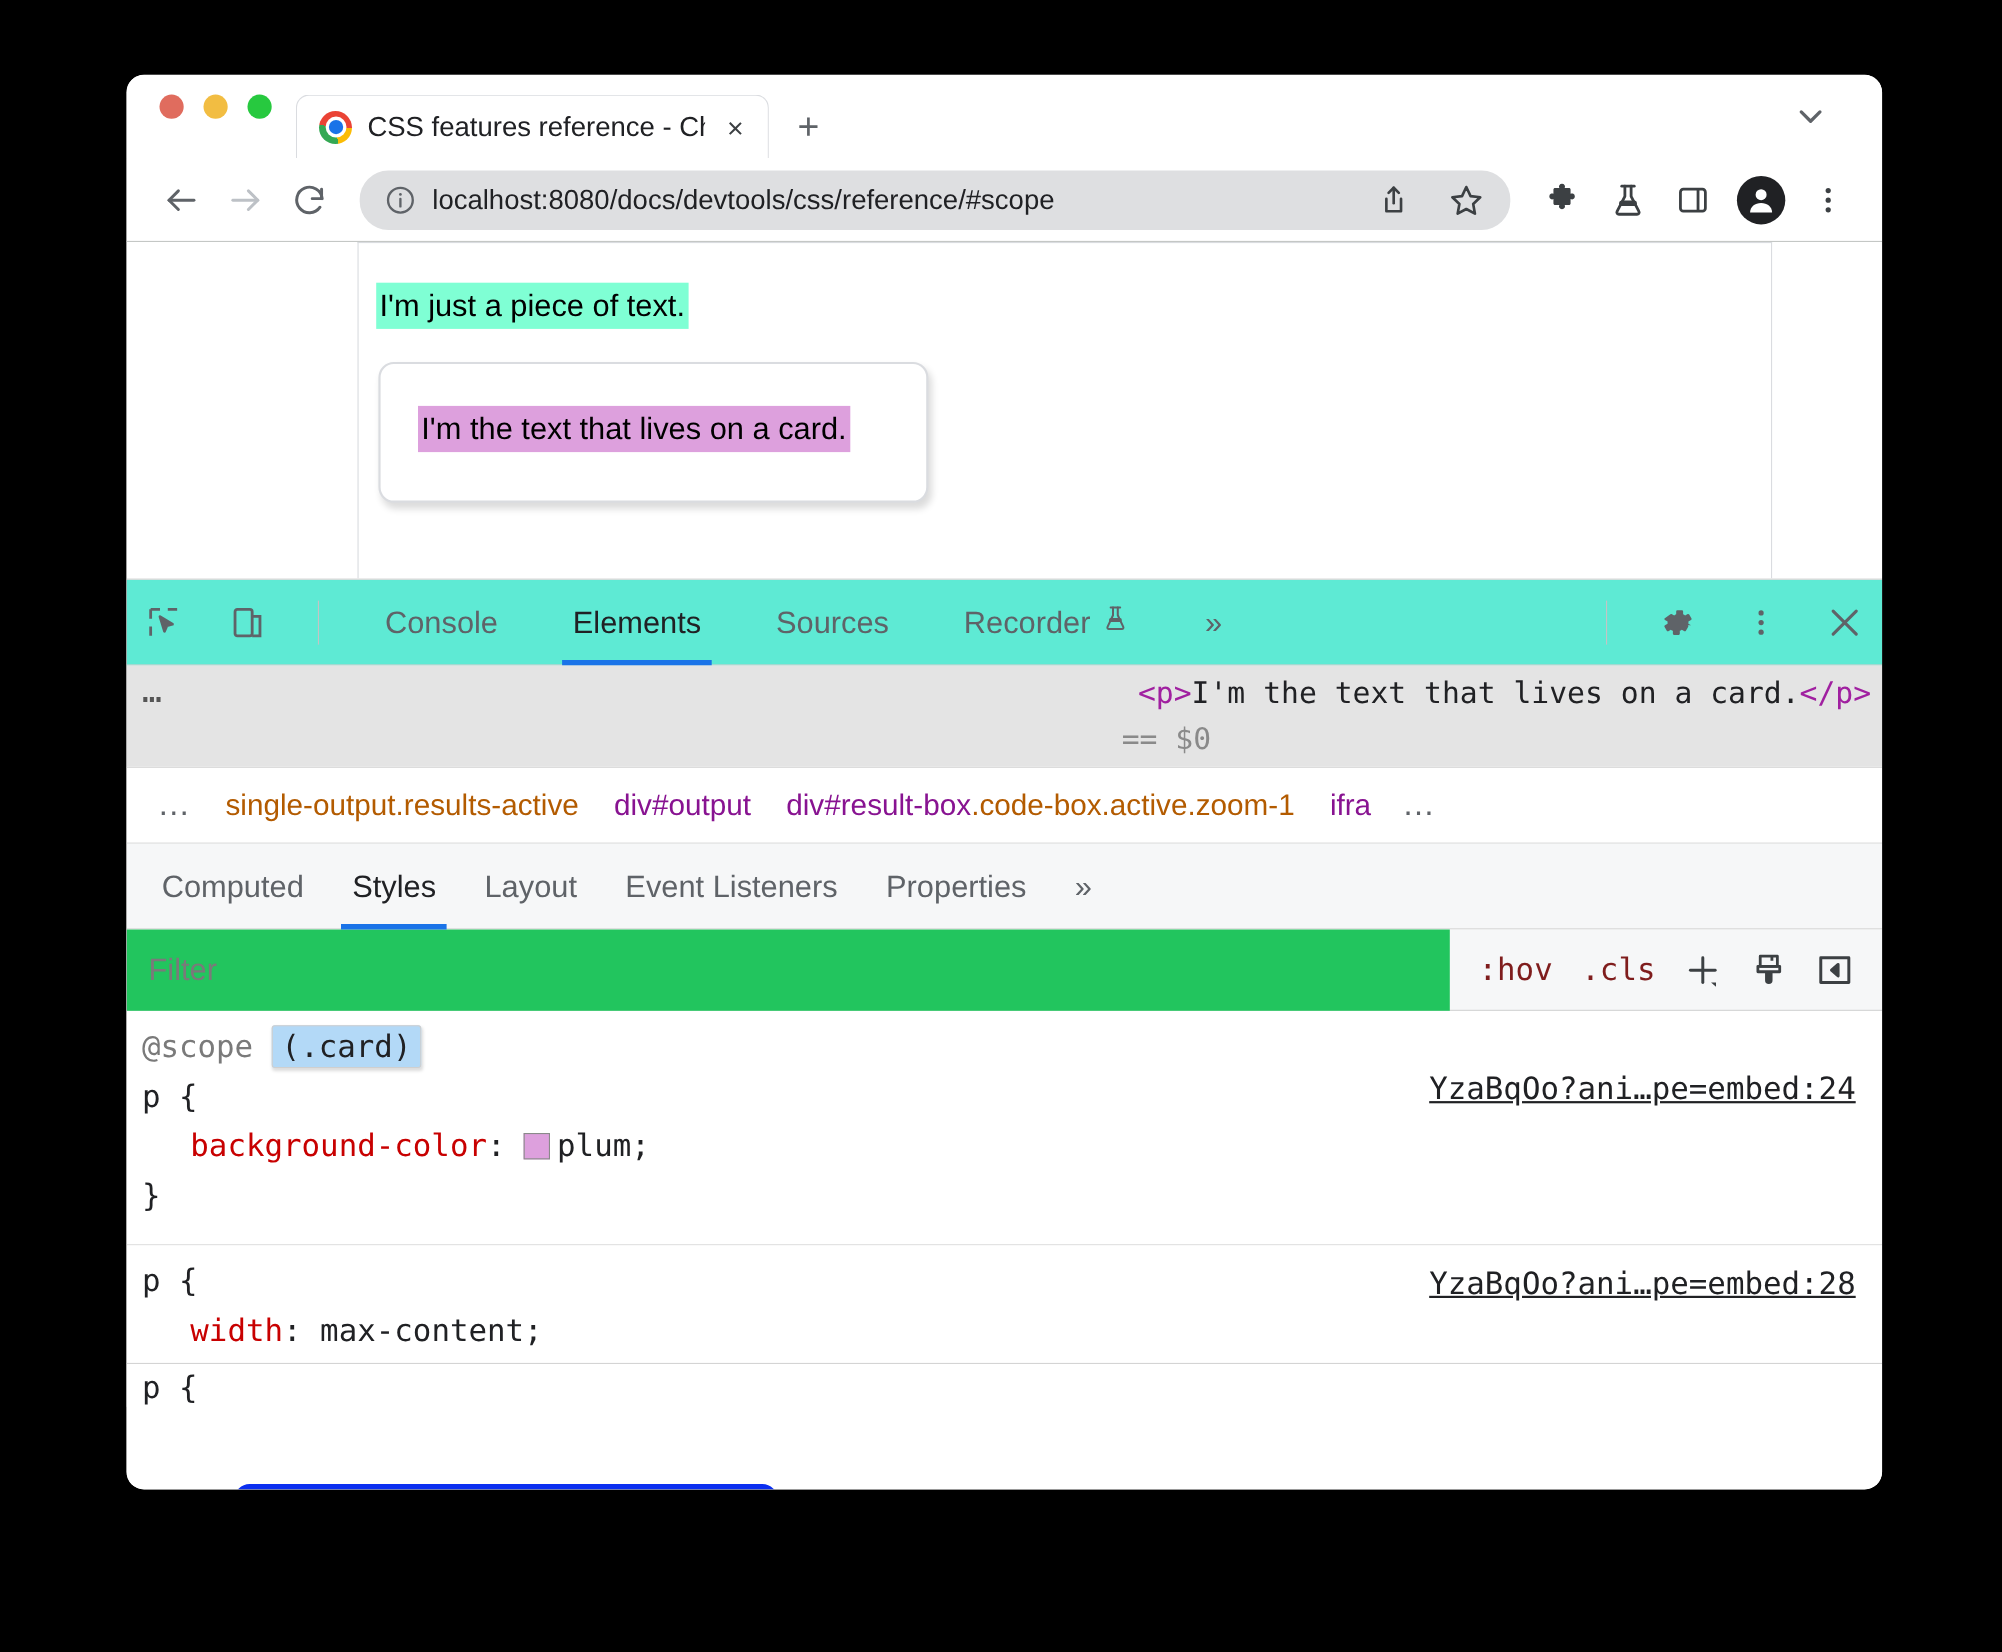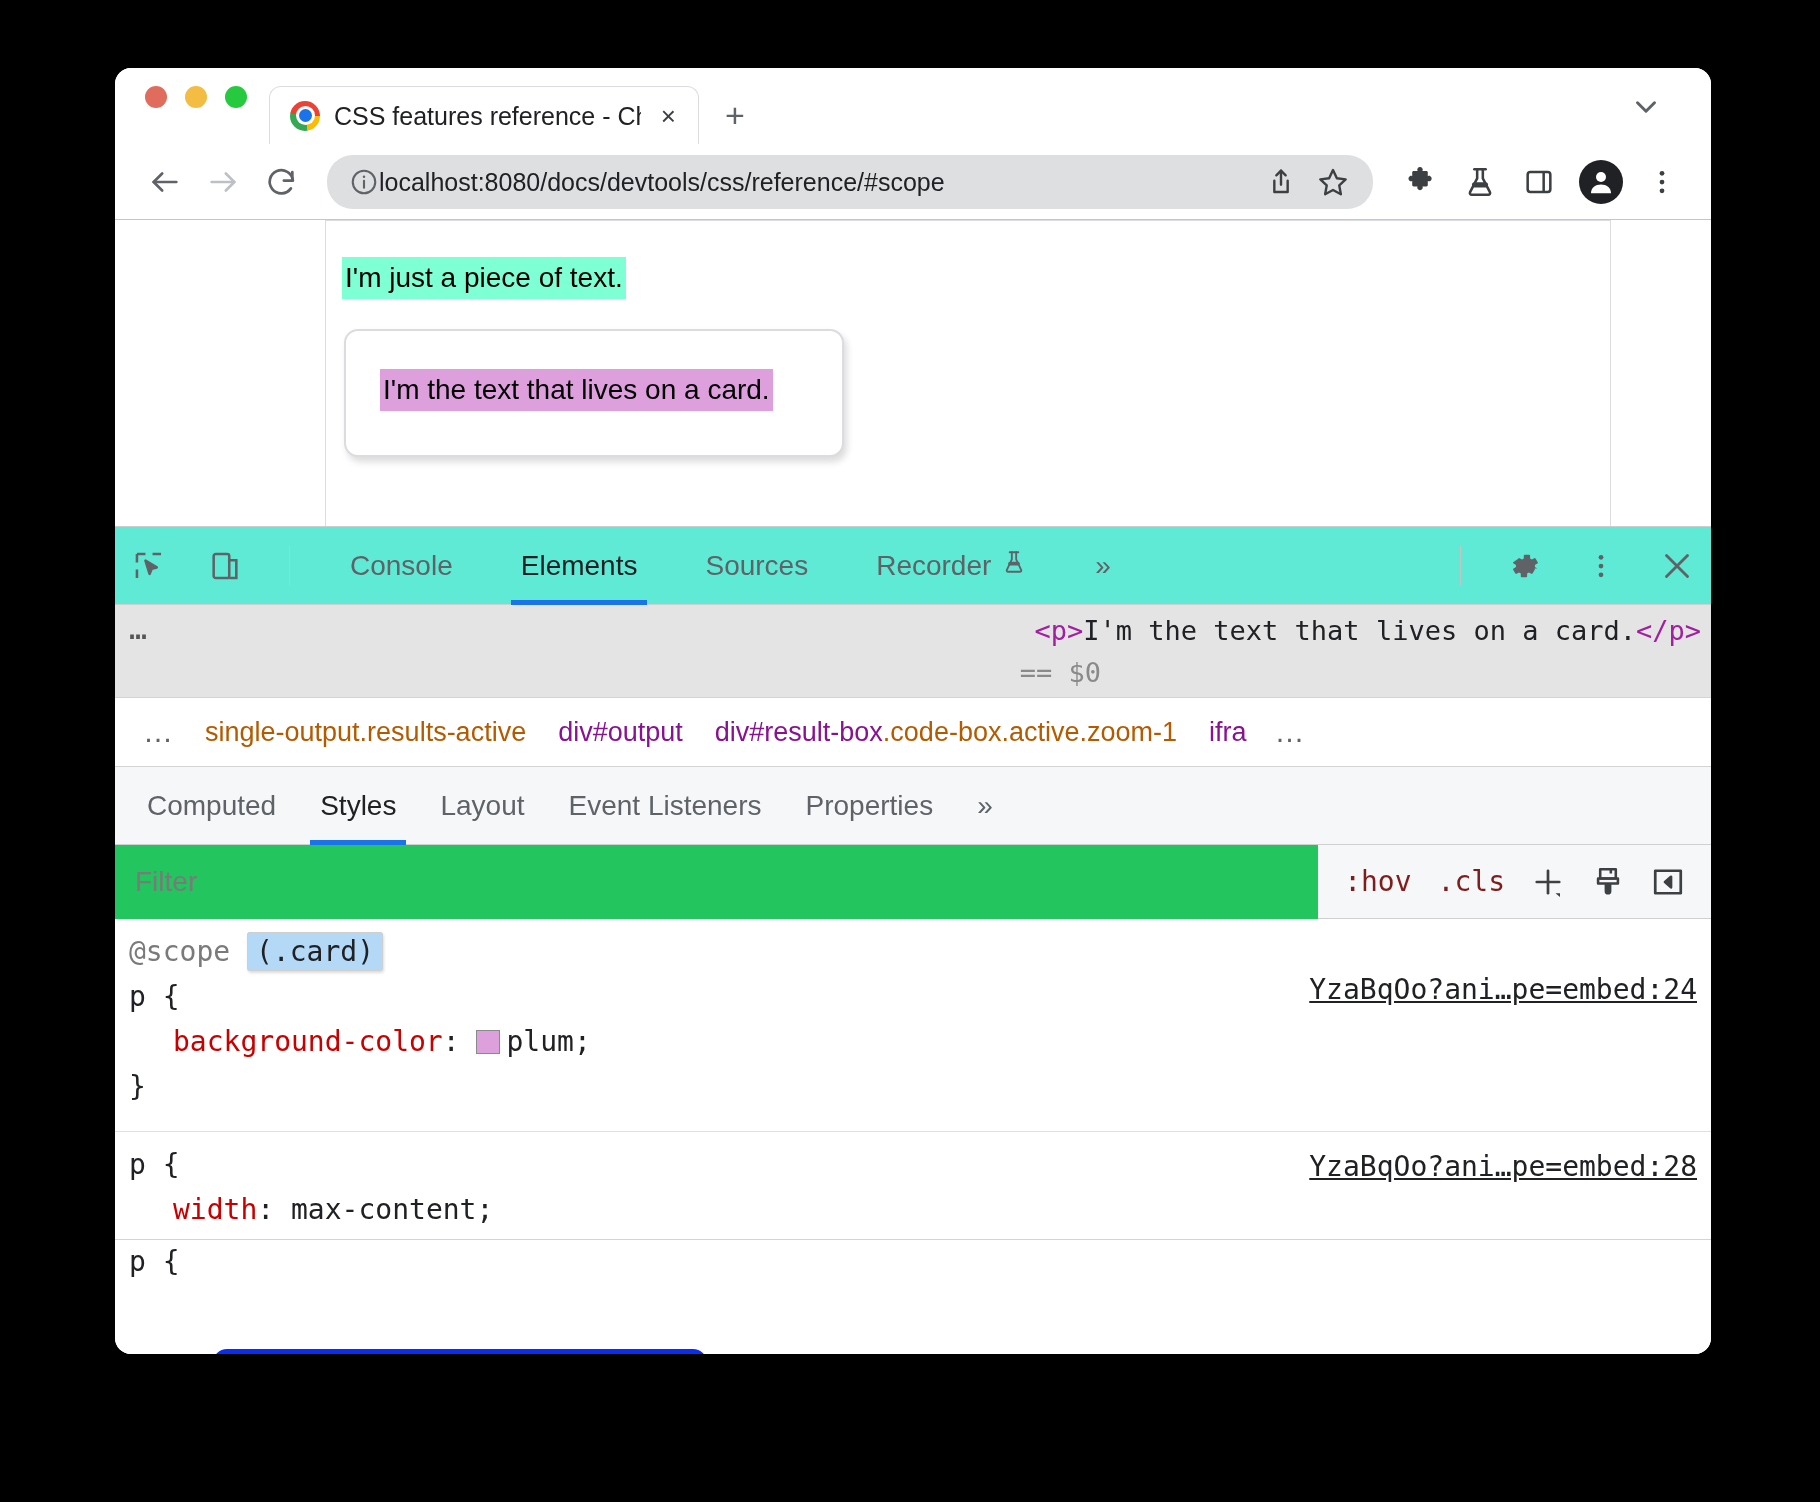--- a/index.html
+++ b/index.html
@@ -142,20 +142,21 @@
 
   .omnibox {
     flex: 1 1 auto;
     display: flex;
     align-items: center;
     height: 54px;
     margin: 0 14px;
     background: #dedfe1;
     border-radius: 26px;
     padding: 0 14px 0 22px;
+    gap: 14px;
     cursor: text;
   }
   .omnibox .info-icon { flex: 0 0 auto; color: #5f6368; display:flex; }
   .url-text {
     flex: 1 1 auto;
     font-size: 25px;
     color: #202124;
     white-space: nowrap;
     overflow: hidden;
     line-height: 30px;
@@ -429,21 +430,21 @@
   .swatch {
     display: inline-block;
     width: 24px; height: 24px;
     border: 1px solid #8a8a8a;
     vertical-align: -3px;
     margin-right: 6px;
   }
   .overridden { text-decoration: line-through; text-decoration-thickness: 2px; }
   .src-link {
     position: absolute;
-    right: 14px;
+    right: 24px;
     font-size: 28px;
     color: #202124;
     text-decoration: underline;
     white-space: nowrap;
     cursor: pointer;
   }
 
   
   .annot {
     position: absolute;

